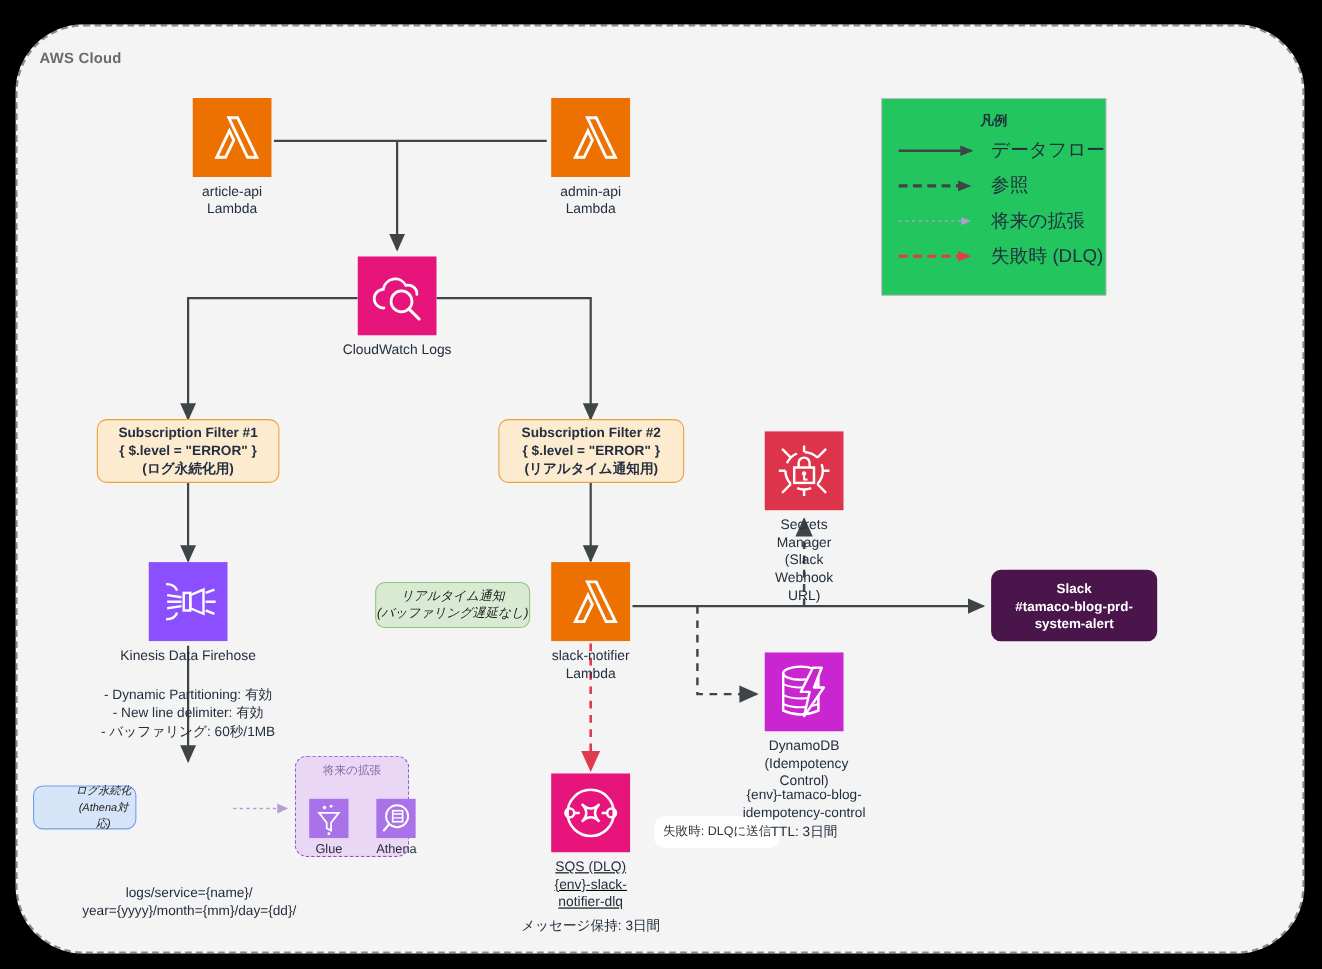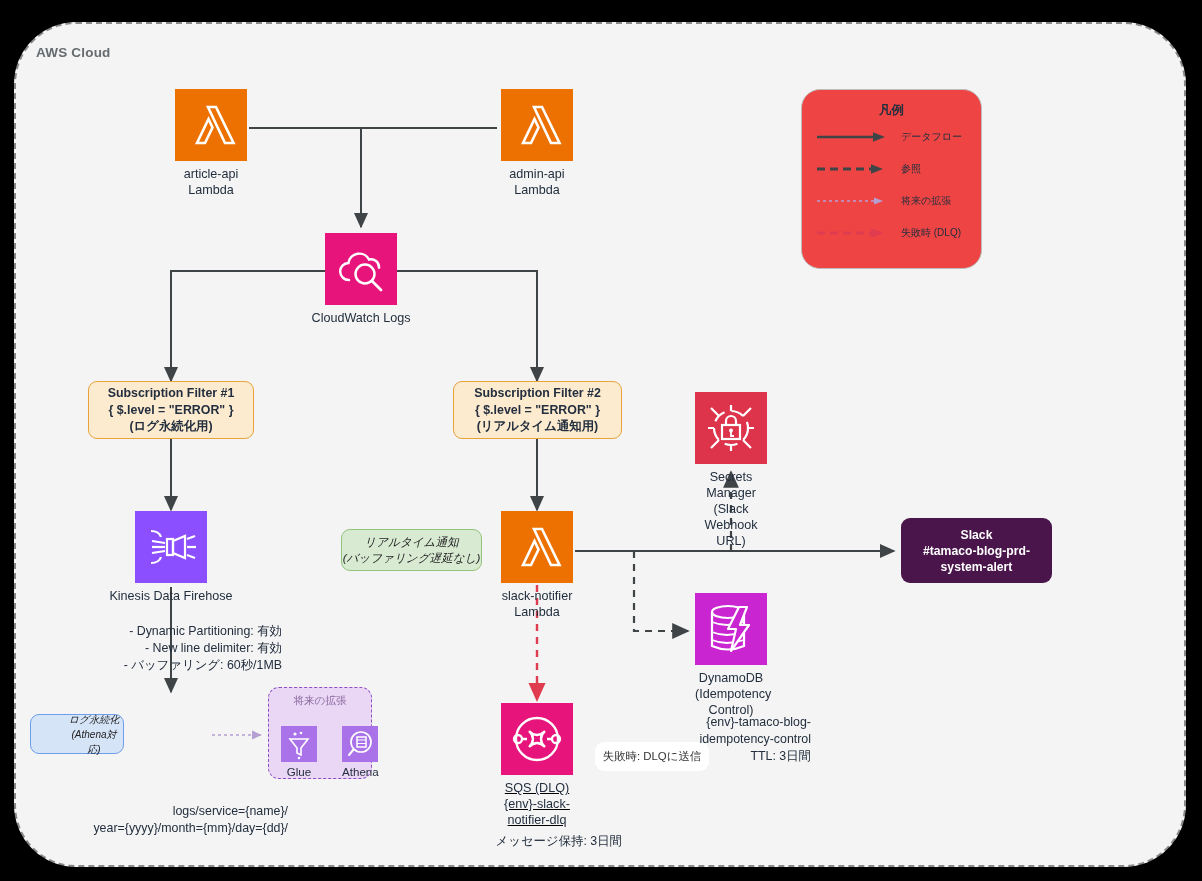--- a/index.html
+++ b/index.html
@@ -53,21 +53,21 @@
     color: #232f3e;
     line-height: 16px;
     margin-top: 5px;
     white-space: pre-line;
   }
   .sub-note {
     font-size: 12.4px;
     color: #232f3e;
     line-height: 17px;
     white-space: pre-line;
-    text-align: right;
+    text-align: center;
   }
   
   .filter-box {
     position: absolute;
     background: #fdebd0;
     border: 1.6px solid #e8a33d;
     border-radius: 9px;
     box-sizing: border-box;
     display: flex; align-items: center; justify-content: center;
     font-size: 12.4px;
@@ -143,42 +143,42 @@
     line-height: 16px;
     display: flex; align-items: center; justify-content: center;
     text-align: center;
     white-space: pre-line;
     box-sizing: border-box;
   }
   
   #legend {
     position: absolute;
     left: 801px; top: 89px;
-    width: 181px; height: 180px;
-    background: #ef4444;
+    width: 205px; height: 180px;
+    background: #22c55e;
     border: 1.4px solid #bdbdbd;
-    border-radius: 19px;
+    border-radius: 1px;
     box-sizing: border-box;
   }
   #legend-title {
     text-align: center;
     font-size: 12.4px;
     font-weight: bold;
     color: #232f3e;
     margin-top: 12px;
   }
   .legend-row {
     display: flex;
     align-items: center;
     height: 29px;
     margin-left: 13px;
     margin-top: 3px;
   }
   .legend-swatch { width: 76px; height: 14px; }
-  .legend-text { font-size: 10px; color: #232f3e; margin-left: 10px; }
+  .legend-text { font-size: 17px; color: #232f3e; margin-left: 10px; }
 </style>
 </head>
 <body>
 
 <div id="canvas">
 
   <div id="aws-cloud"></div>
   <div id="aws-cloud-label">AWS Cloud</div>
 
   <svg id="wires">

